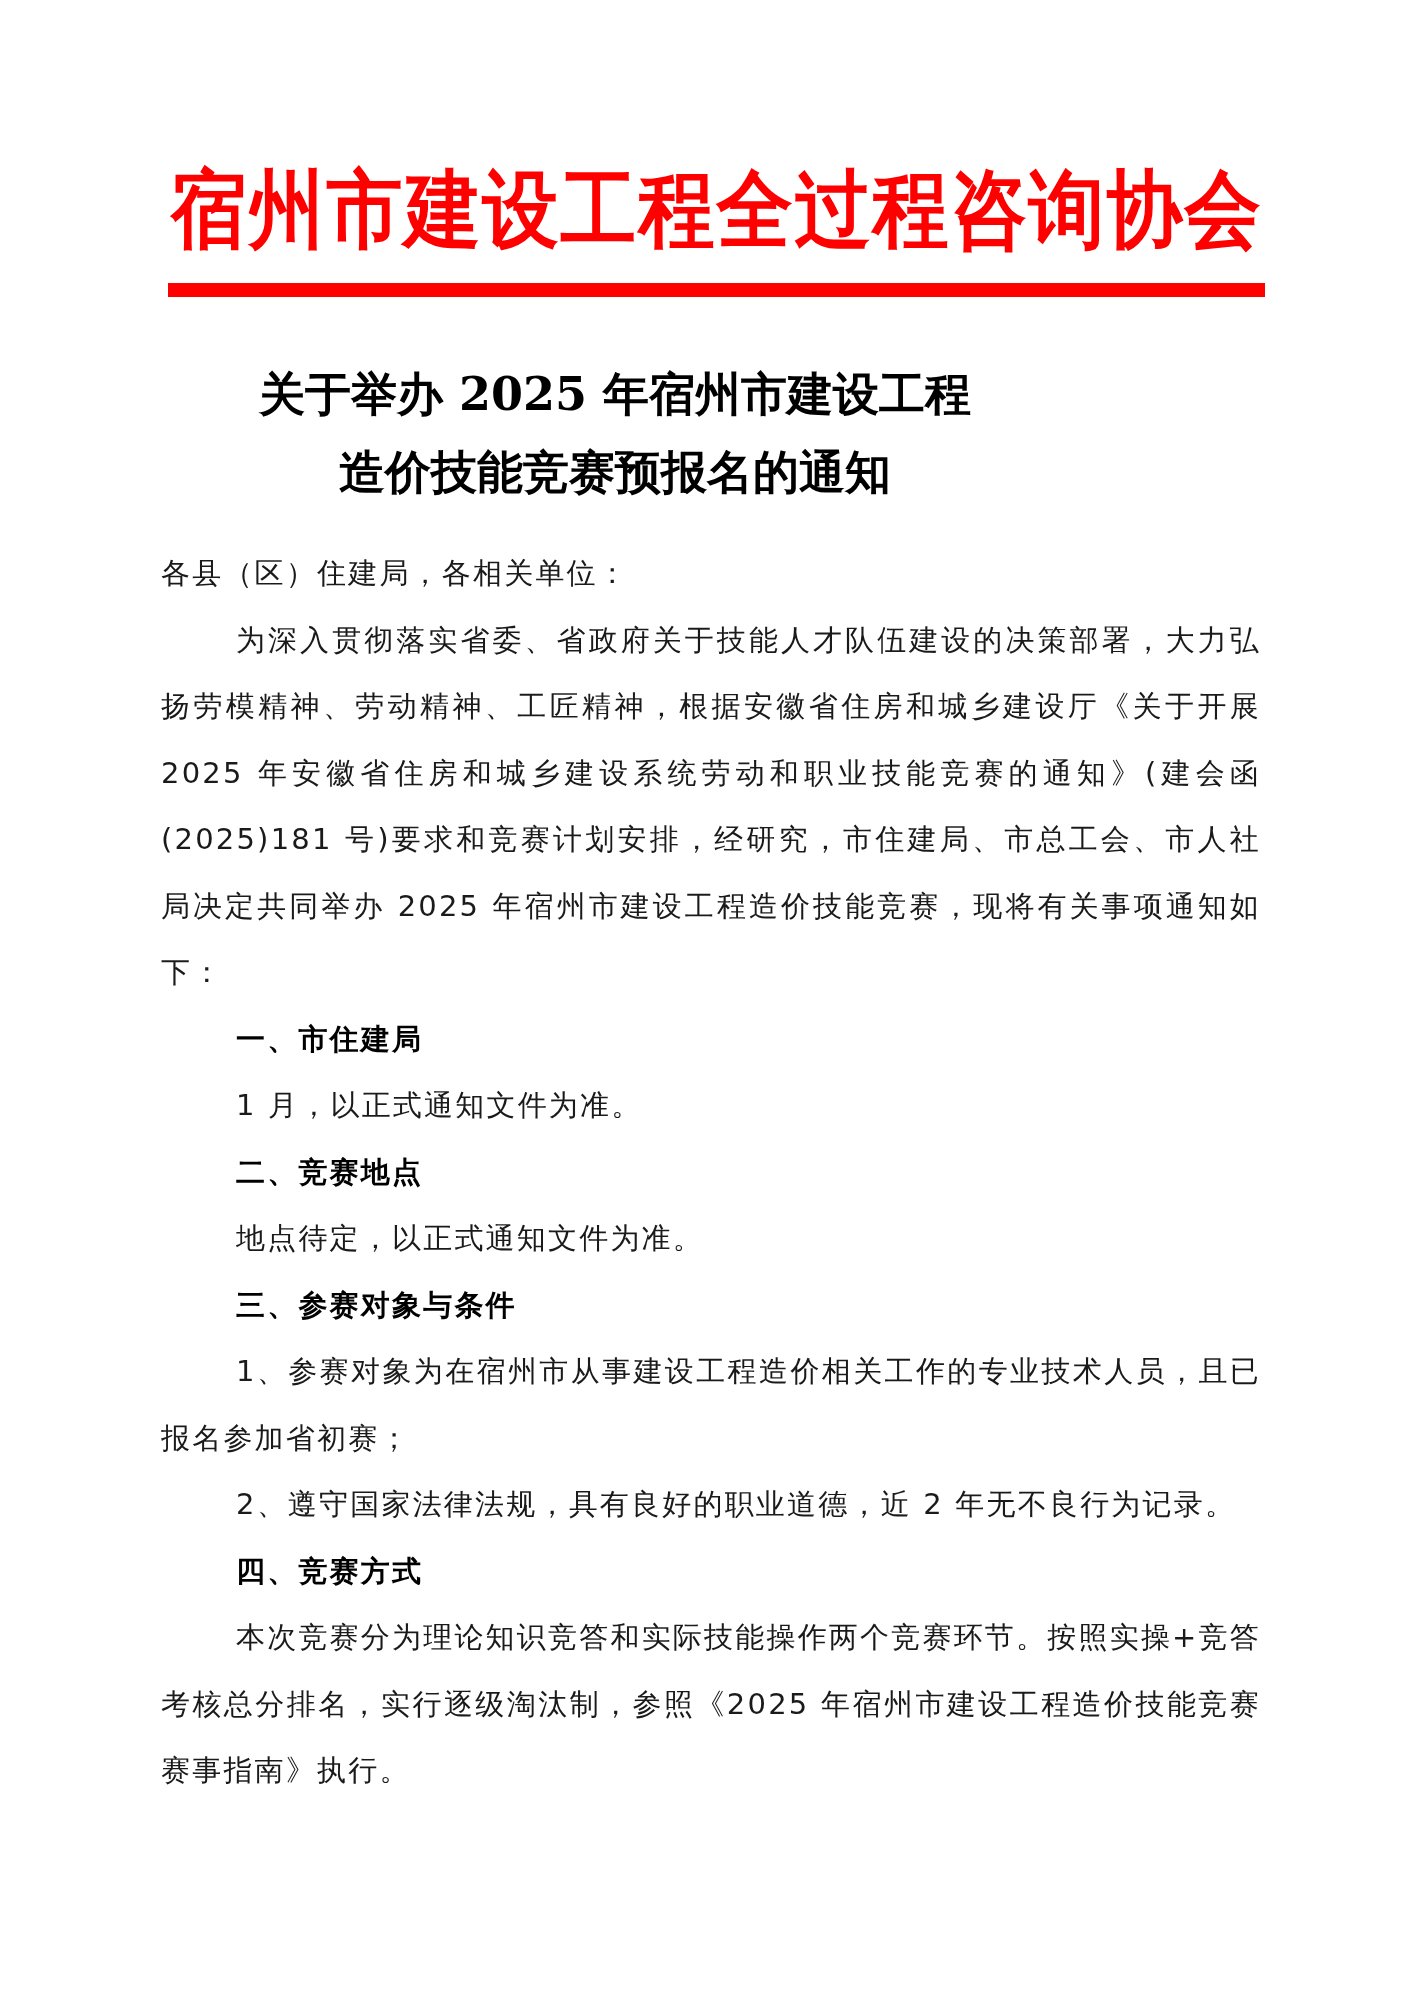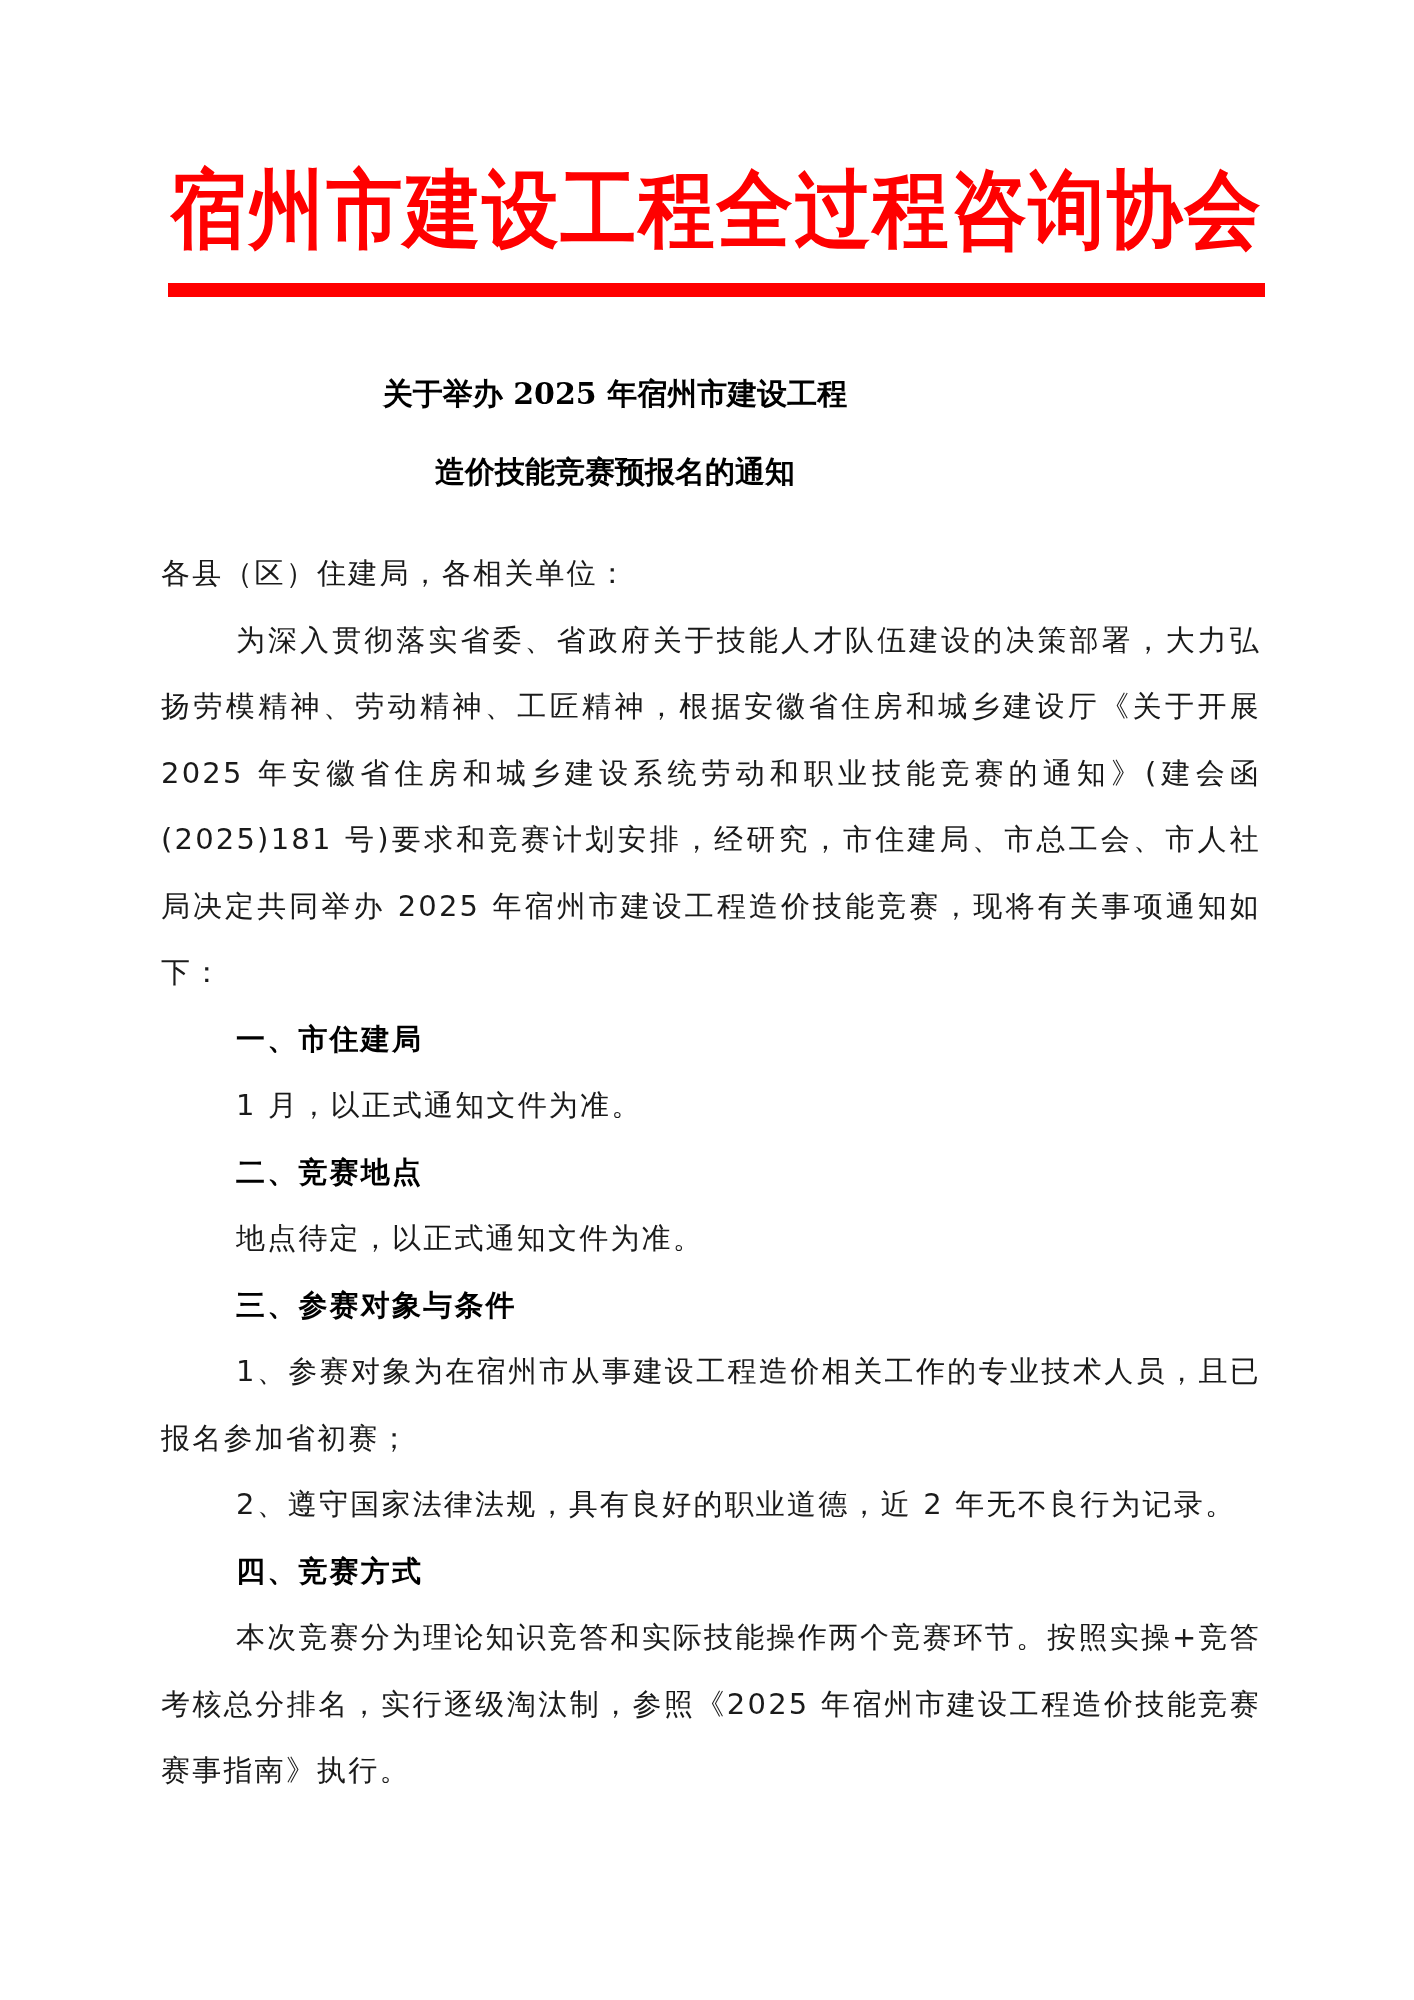--- a/index.html
+++ b/index.html
@@ -45,21 +45,21 @@
     background: #ff0000;
   }
   .doc-title {
     position: absolute;
     left: 0;
     top: 355px;
     width: 1230px;
     text-align: center;
     font-family: "DejaVu Serif", serif;
     font-weight: bold;
-    font-size: 30px;
+    font-size: 46px;
     line-height: 78px;
     color: #000000;
   }
   .doc-title div {
     white-space: nowrap;
   }
   .body {
     position: absolute;
     left: 161px;
     top: 540px;

